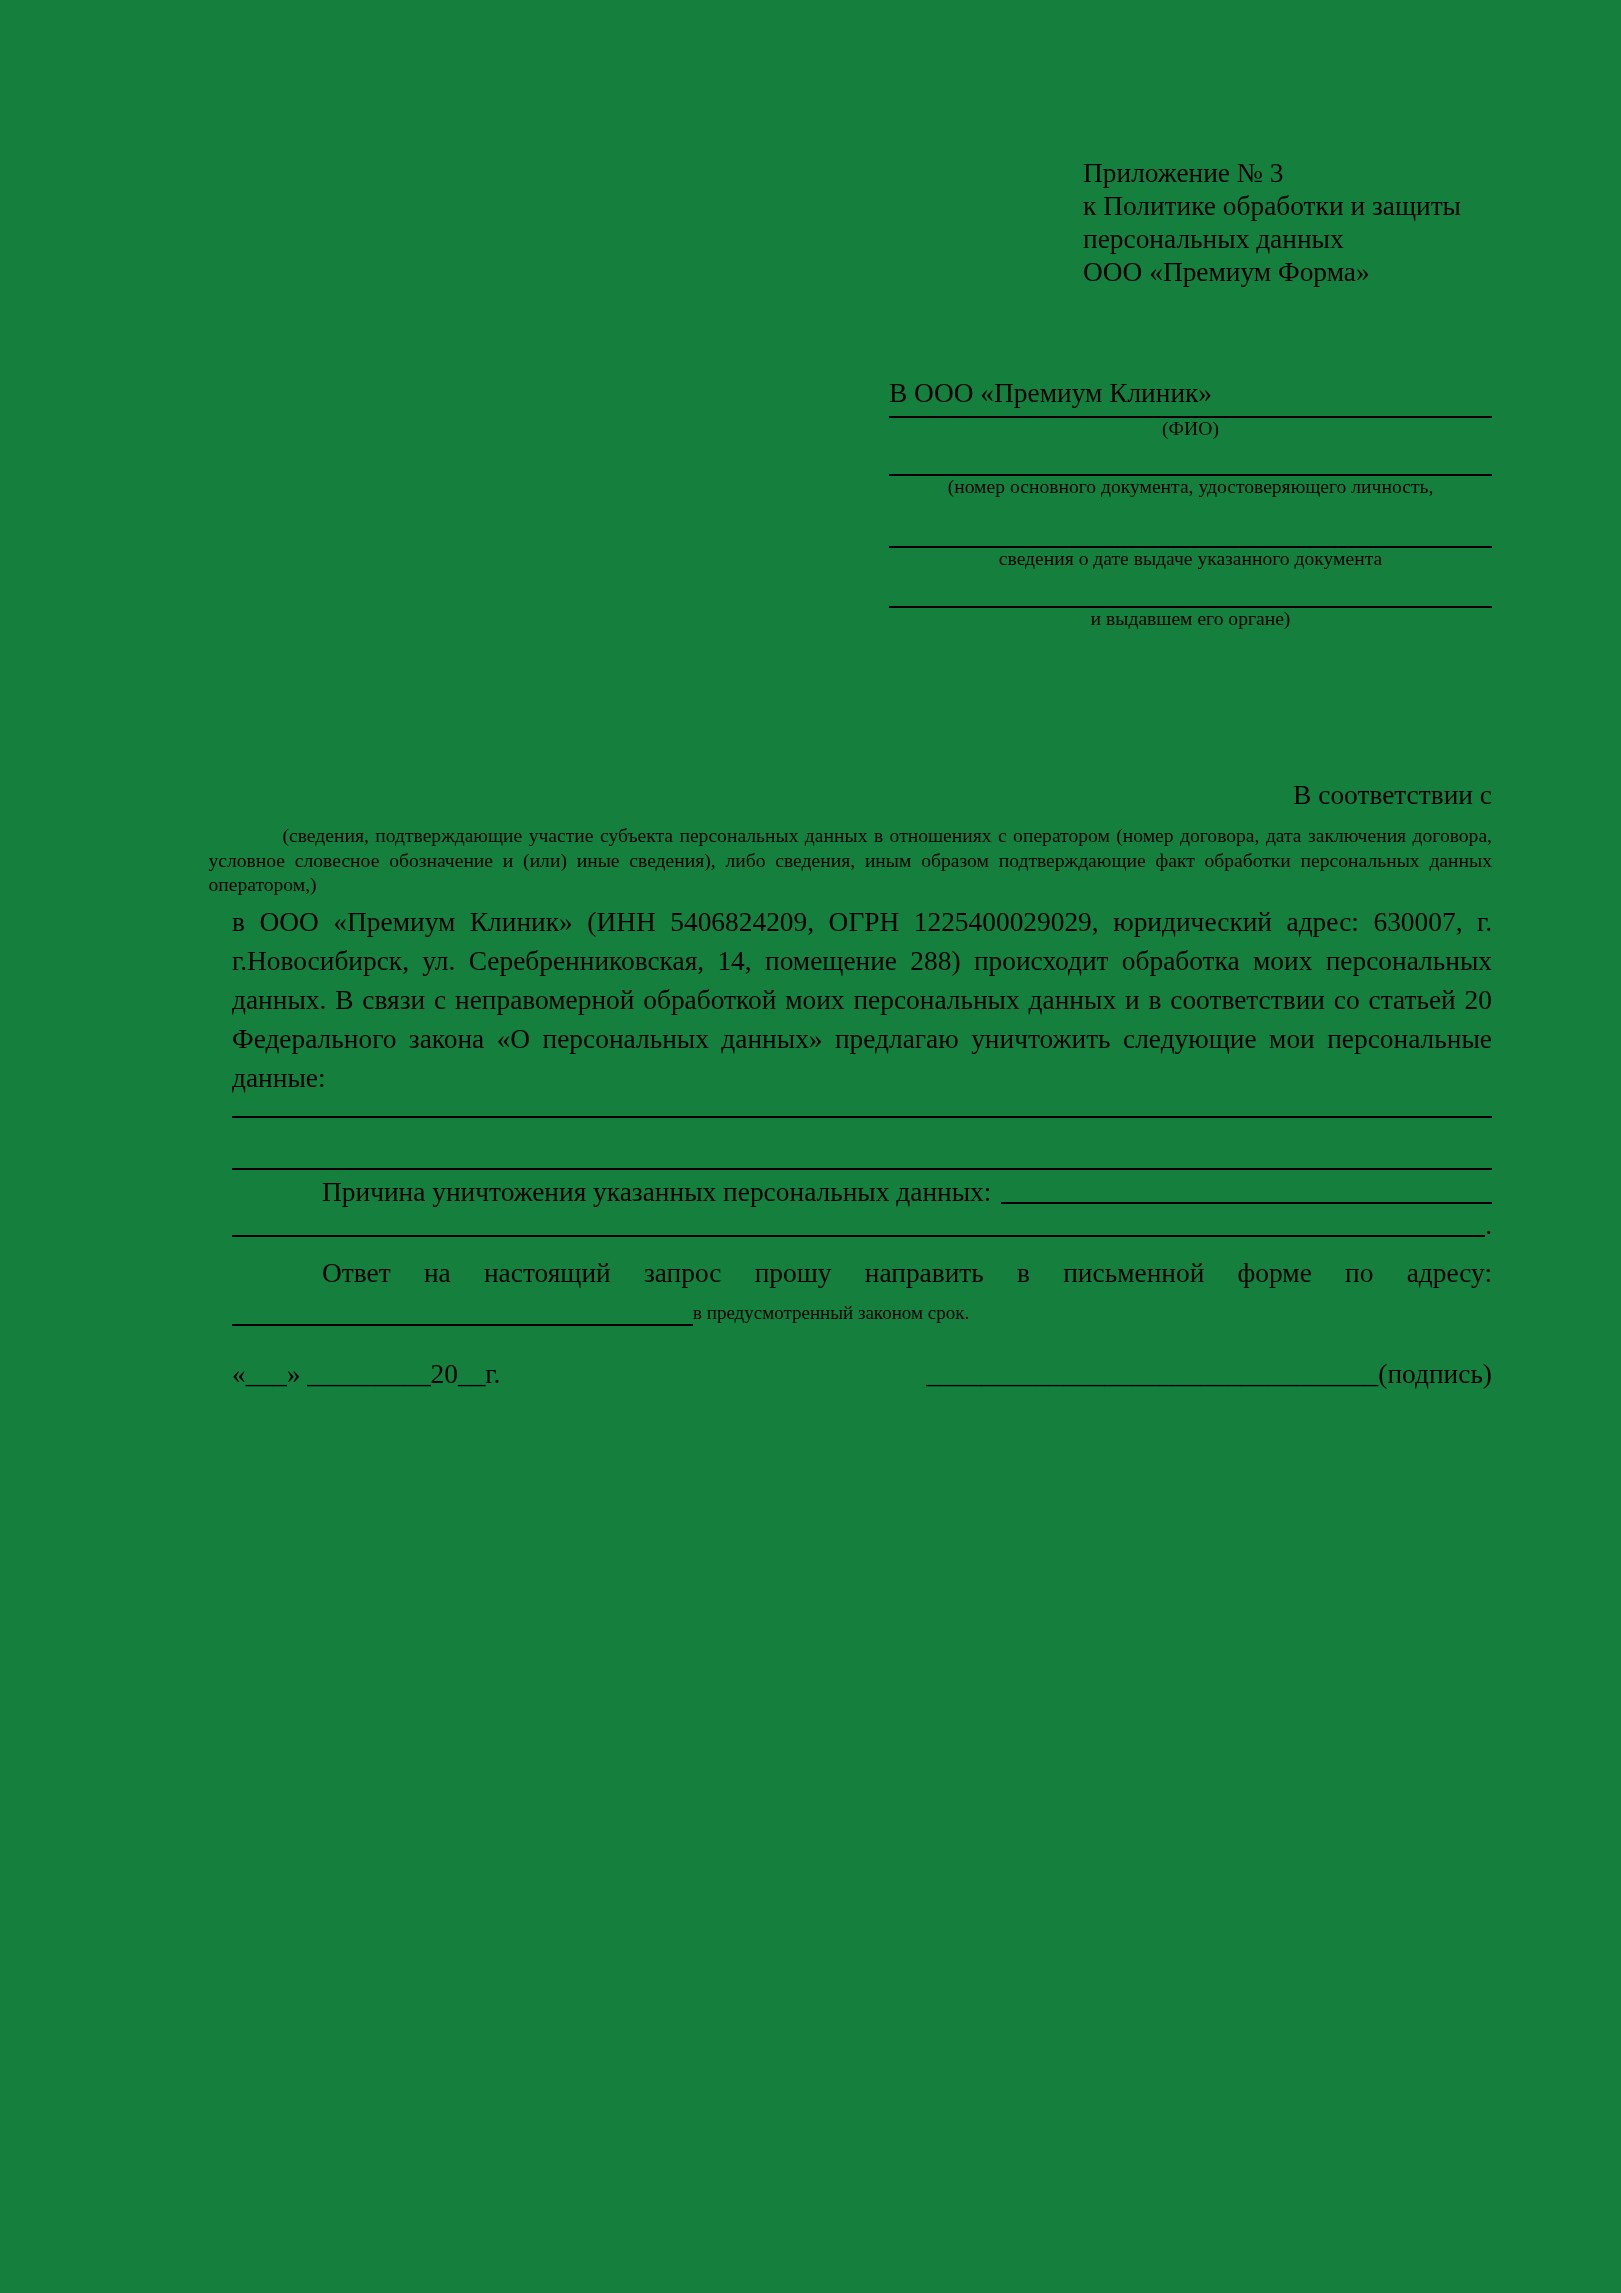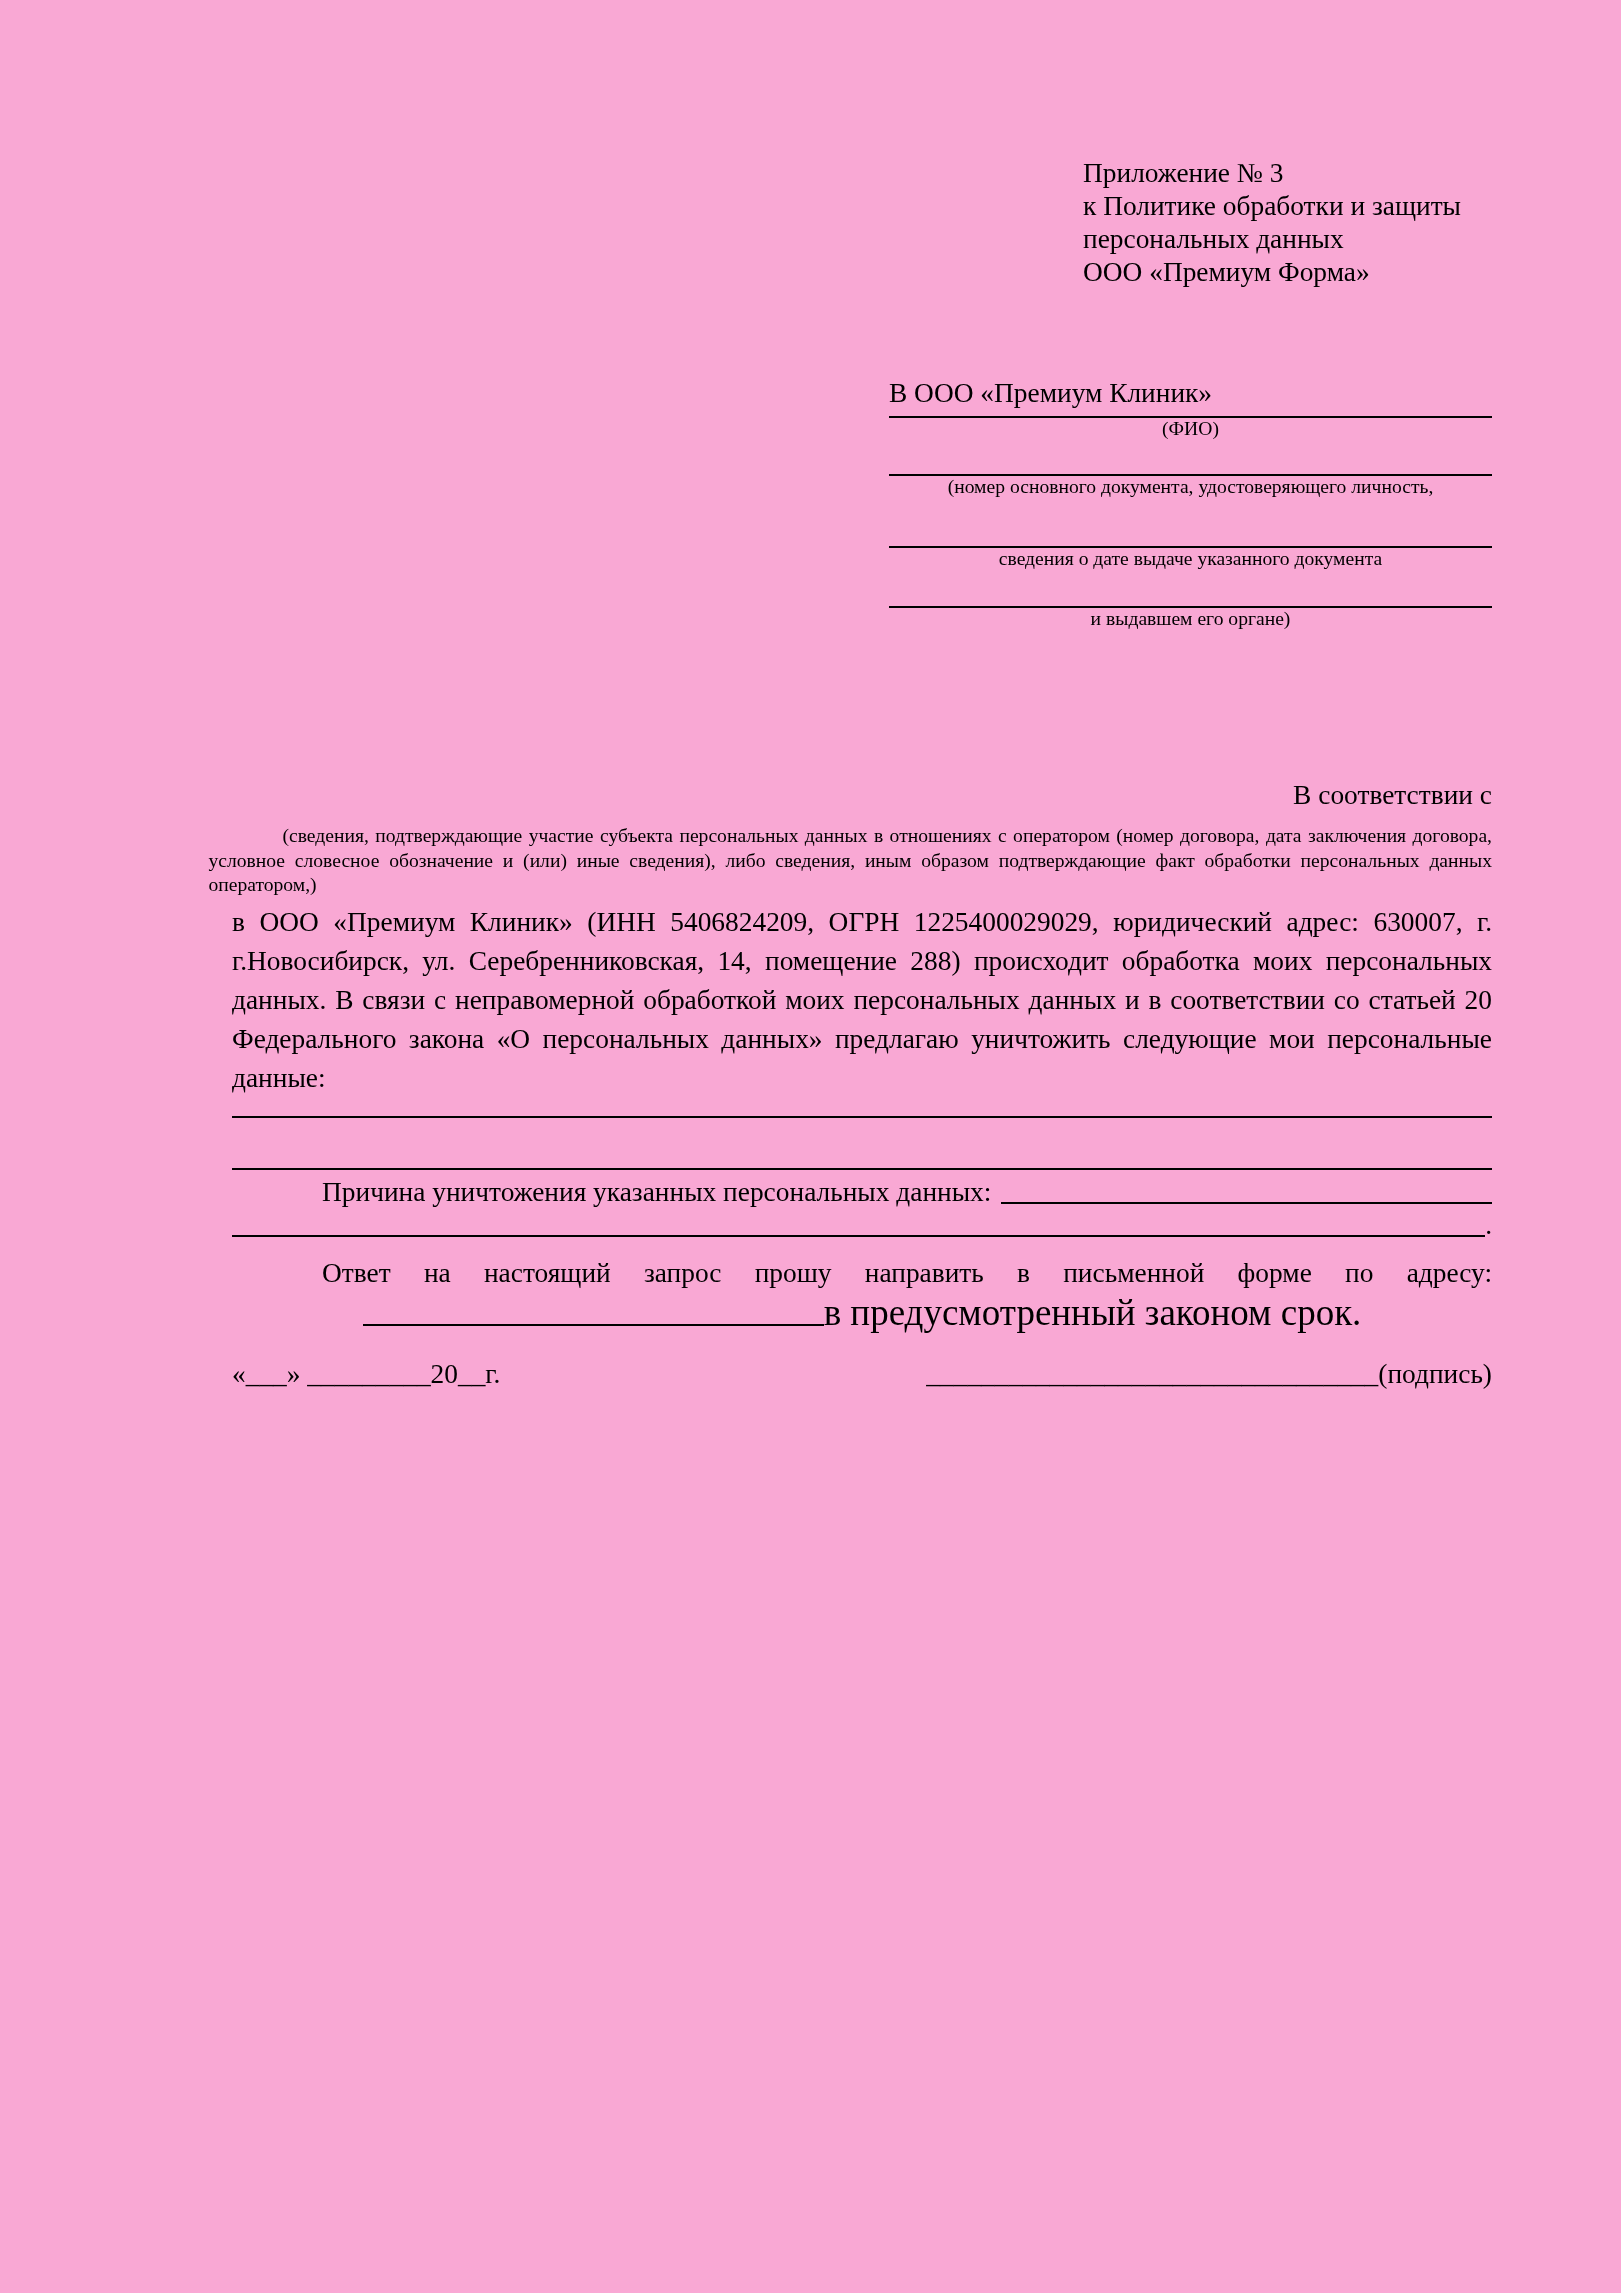--- a/index.html
+++ b/index.html
@@ -1,21 +1,21 @@
 <!DOCTYPE html>
 <html><head>
 <meta charset="utf-8">
 <style>
   html, body { margin: 0; padding: 0; background: #ffffff; }
   * { box-sizing: border-box; }
   .page {
     position: relative;
     width: 1621px;
     height: 2294px;
-    background: #f9a8d4;
+    background: #15803d;
     color: #000000;
     font-family: "Liberation Serif", "DejaVu Serif", serif;
     overflow: hidden;
   }
   .content {
     padding: 157px 129px 0 232px; 
   }
   
   .header-block {
     margin-left: 851px;
@@ -107,23 +107,22 @@
     margin-top: 11.8px;
     font-size: 27.4px;
     line-height: 39px;
     text-indent: 90px;
     text-align: justify;
     text-align-last: justify;
   }
   .response2 {
     display: flex;
     align-items: flex-end;
-    font-size: 37px;
-    line-height: 39px;
-    justify-content: center;
+    font-size: 19px;
+    line-height: 39px;
   }
   .blank-inline {
     flex: 0 0 461px;
     width: 461px;
     border-bottom: 2px solid #000;
     margin-bottom: 5.9px;
   }
   
   .footer-row {
     display: flex;

